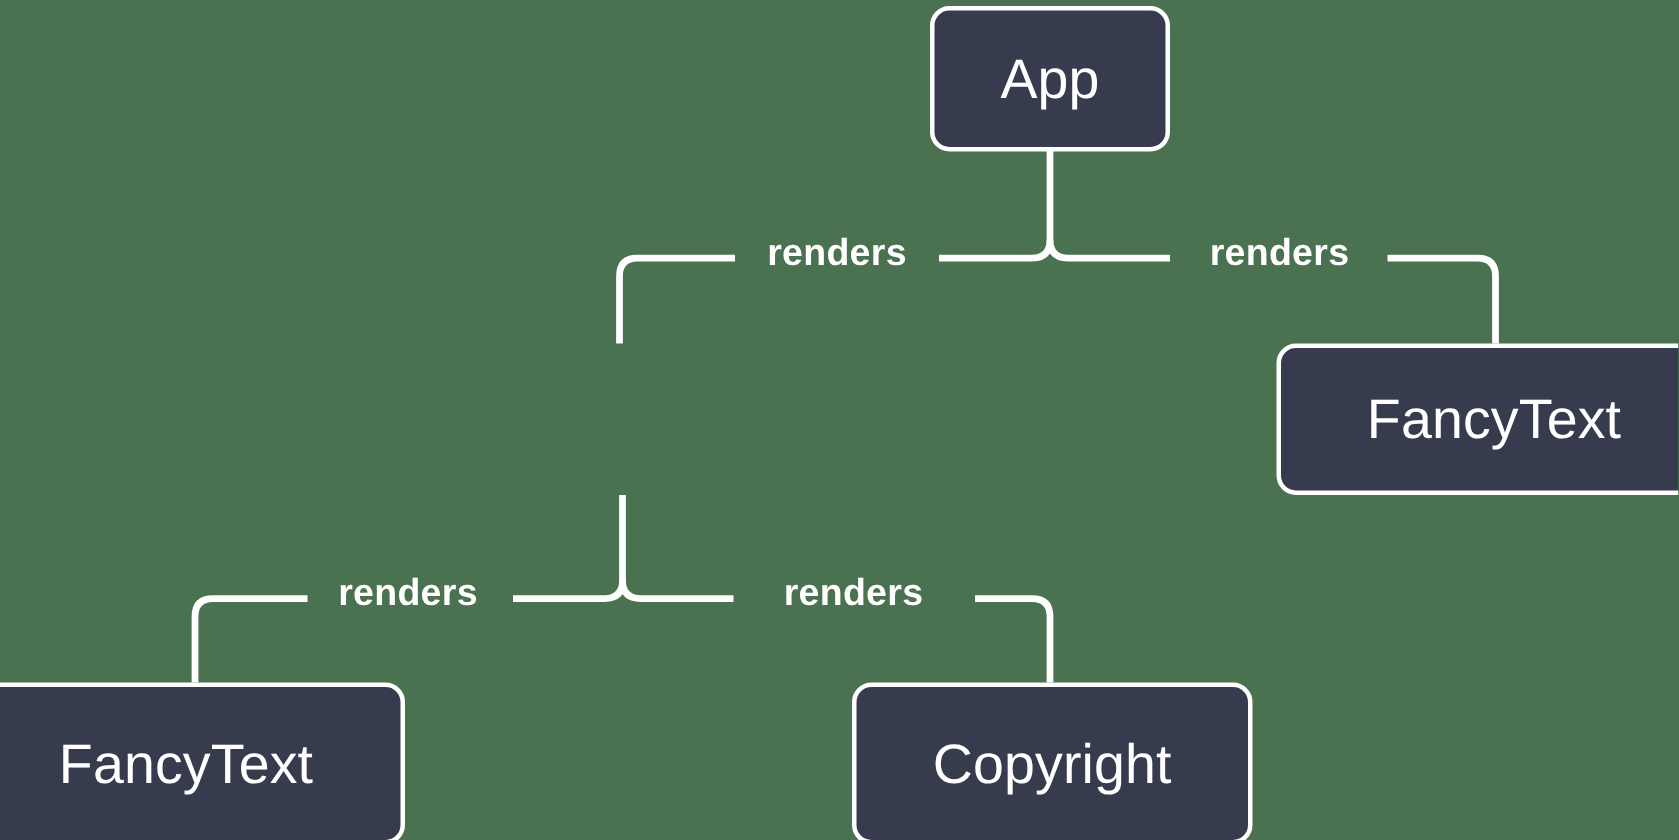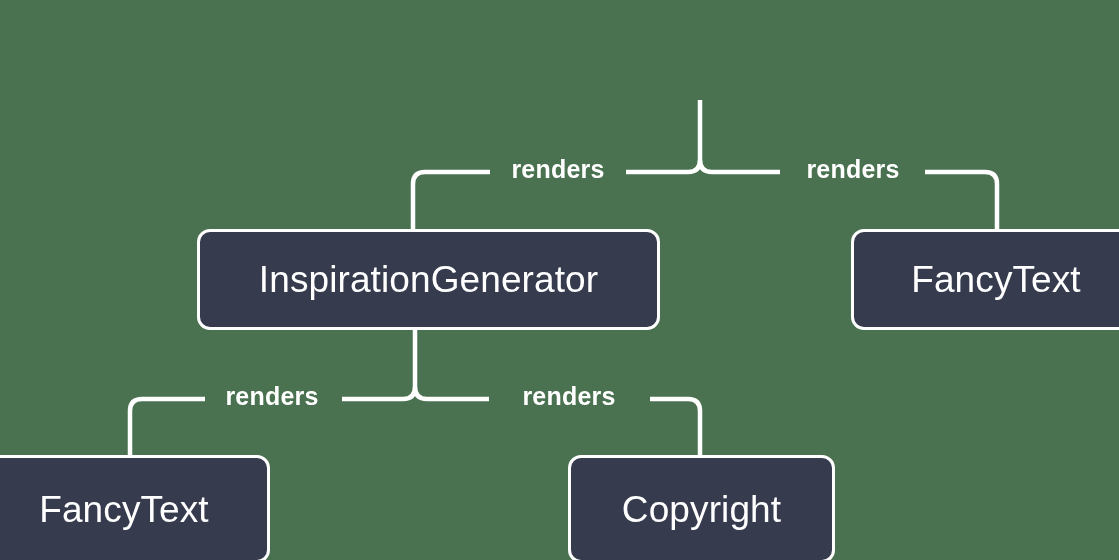--- a/index.html
+++ b/index.html
@@ -72,24 +72,24 @@
 
       <path d="M 415 330 L 415 387 Q 415 399 403 399 L 342 399"></path>
       <path d="M 415 387 Q 415 399 427 399 L 489 399"></path>
 
       <path d="M 205 399 L 142 399 Q 130 399 130 411 L 130 455"></path>
 
       <path d="M 650 399 L 688 399 Q 700 399 700 411 L 700 455"></path>
     </g>
   </svg>
 
+  <div class="node" style="left:620px; top:4px; width:160px; height:97px;">
+    <span class="node-label">App</span>
+  </div>
 
-  <div class="node" style="left:197px; top:229px; width:463px; height:101px;">
-    <span class="node-label">InspirationGenerator</span>
-  </div>
 
   <div class="node" style="left:851px; top:229px; width:290px; height:101px;">
     <span class="node-label">FancyText</span>
   </div>
 
   <div class="node" style="left:-22px; top:455px; width:292px; height:108px;">
     <span class="node-label">FancyText</span>
   </div>
 
   <div class="node" style="left:568px; top:455px; width:267px; height:108px;">

